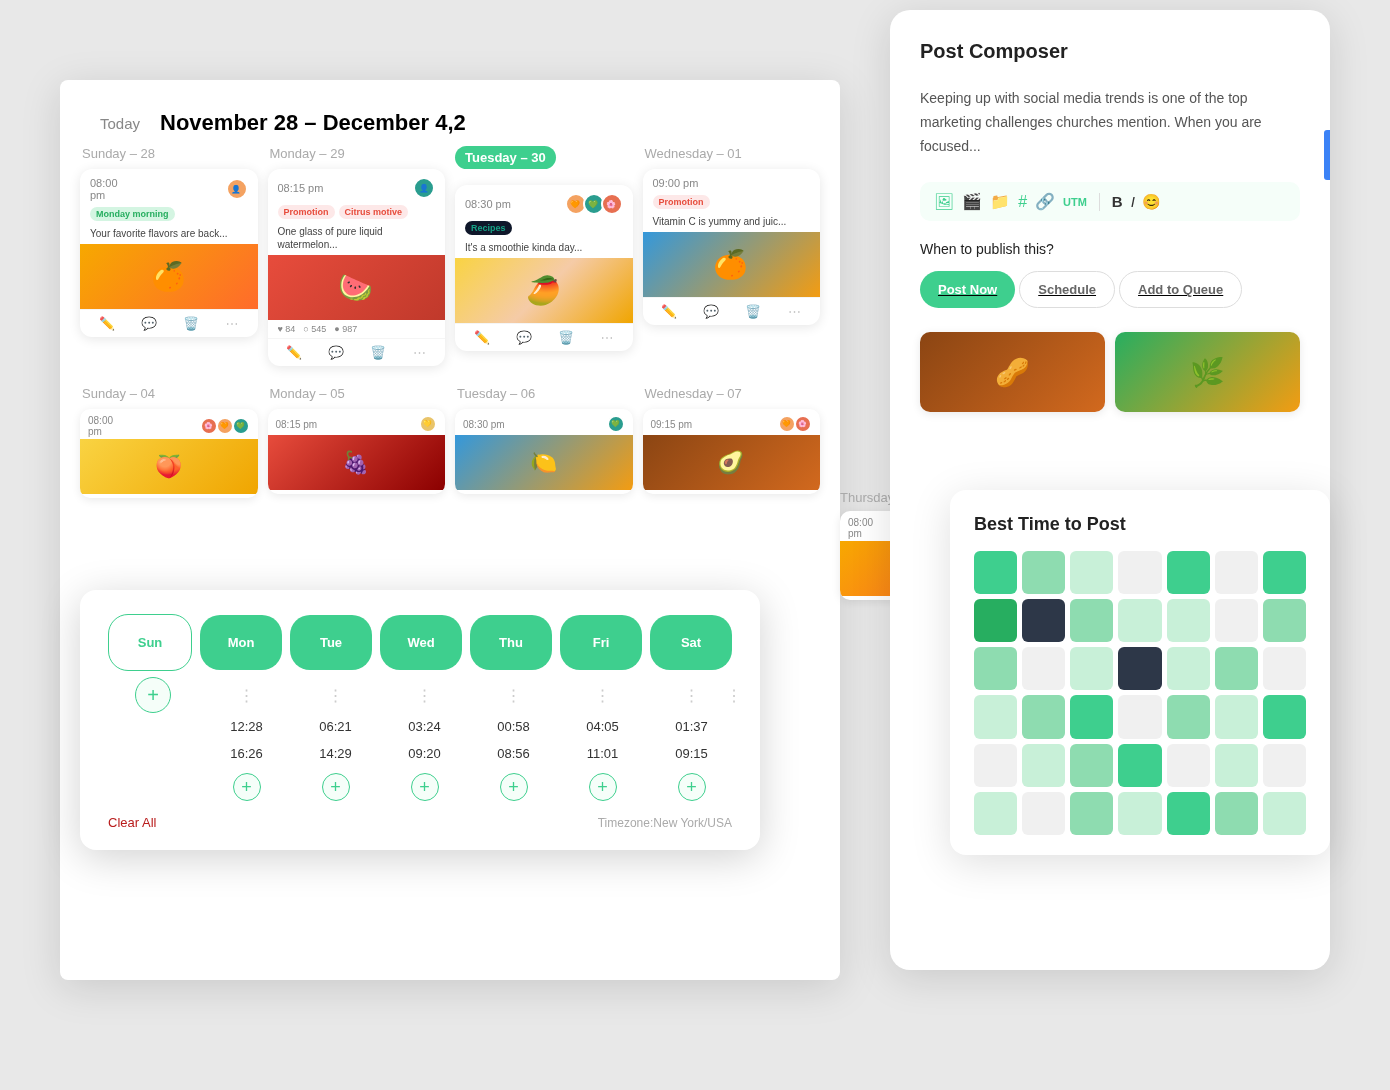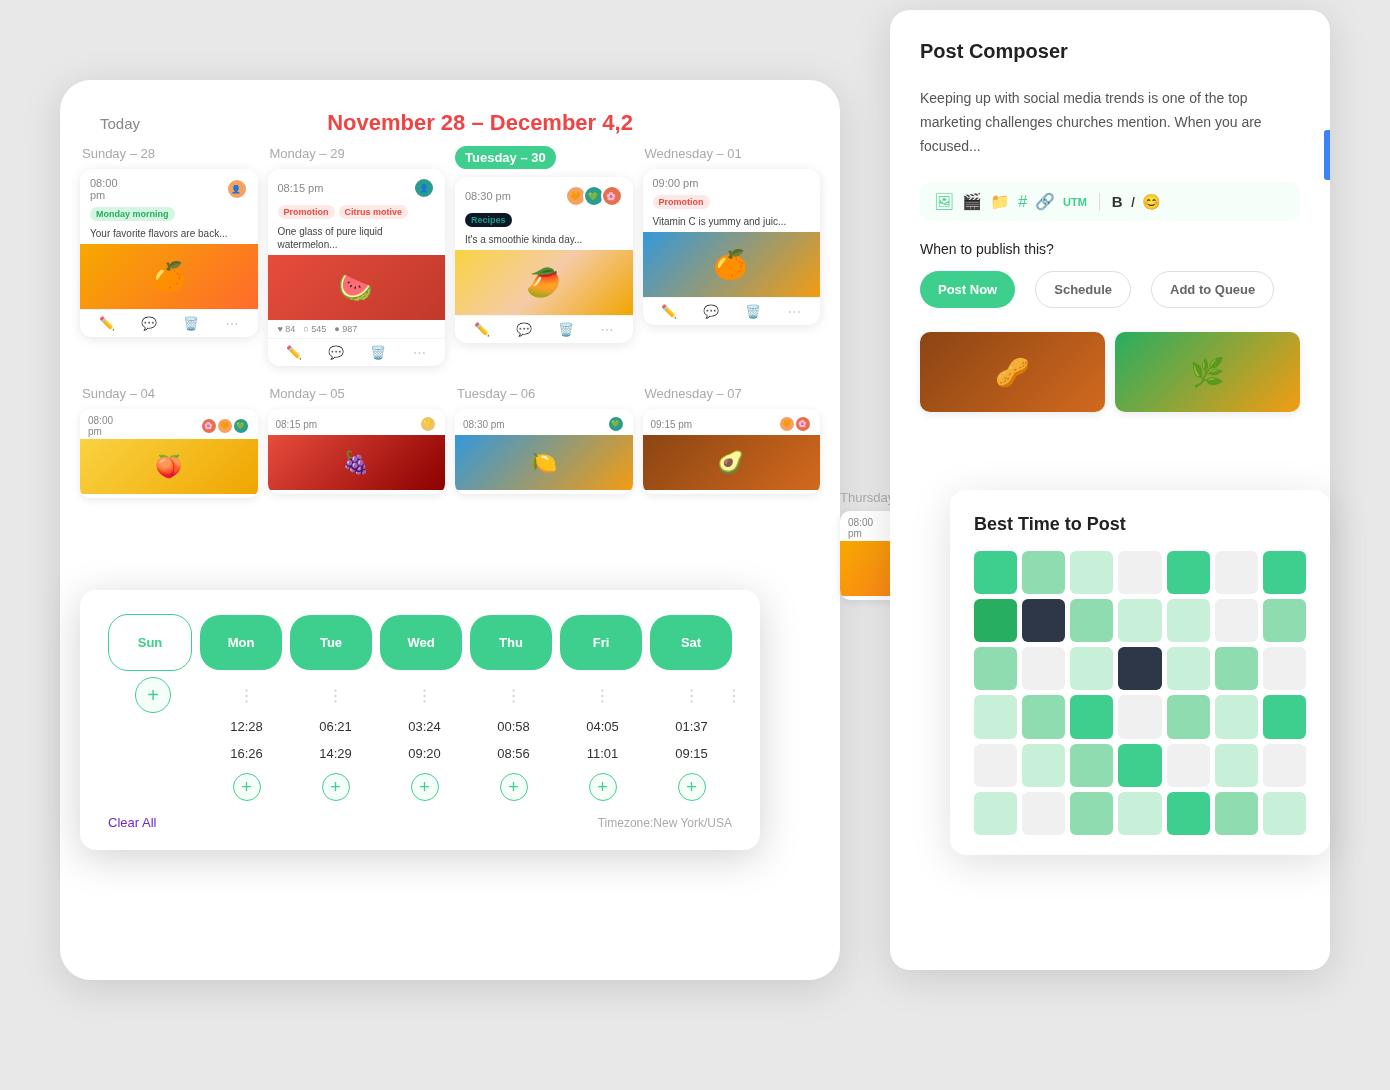--- a/index.html
+++ b/index.html
@@ -12,44 +12,43 @@
       position: relative;
     }
 
     .main-card {
       position: absolute;
       top: 80px;
       left: 60px;
       width: 780px;
       height: 900px;
       background: #fff;
-      border-radius: 31px;
+      border-radius: 8px;
       box-shadow: 0 8px 40px rgba(0,0,0,0.13);
       overflow: hidden;
     }
 
     .calendar-header {
       display: flex;
       align-items: center;
       padding: 30px 40px 10px 40px;
       gap: 20px;
     }
 
     .today-btn {
       font-size: 15px;
       color: #888;
       font-weight: 500;
     }
 
     .date-range {
       flex: 1;
-      text-align: center;
       font-size: 22px;
       font-weight: 700;
-      color: #ef4444;
+      color: #000000;
     }
 
     .week-row {
       display: flex;
       gap: 10px;
       margin-bottom: 20px;
       padding: 0 20px;
     }
 
     .day-col {
@@ -64,21 +63,21 @@
       padding-left: 2px;
     }
 
     .day-label.active {
       color: #fff;
       background: #3ecf8e;
       border-radius: 20px;
       padding: 4px 10px;
       font-weight: 600;
       display: inline-block;
-      margin-bottom: 8px;
+      margin-bottom: 16px;
     }
 
     .post-card {
       background: #fff;
       border-radius: 12px;
       box-shadow: 0 2px 12px rgba(0,0,0,0.10);
       overflow: hidden;
       font-size: 11px;
     }
 
@@ -216,21 +215,21 @@
       color: #ccc;
       font-size: 16px;
     }
 
     .queues-footer {
       display: flex;
       justify-content: space-between;
       align-items: center;
       margin-top: 10px;
     }
-    .clear-all { font-size: 13px; color: #6d28d9; cursor: pointer; }
+    .clear-all { font-size: 13px; color: #b91c1c; cursor: pointer; }
     .timezone { font-size: 12px; color: #aaa; }
 
     
     .composer-panel {
       position: absolute;
       top: 10px;
       right: 60px;
       width: 440px;
       height: 960px;
       background: #fff;
@@ -276,21 +275,22 @@
     .publish-section { margin-top: 10px; }
     .publish-label {
       font-size: 14px;
       color: #222;
       font-weight: 500;
       margin-bottom: 14px;
     }
 
     .publish-options {
       display: flex;
-      gap: 20px;
+      gap: 4px;
+      text-decoration: underline;
     }
     .publish-btn {
       padding: 10px 18px;
       border-radius: 20px;
       font-size: 13px;
       font-weight: 600;
       cursor: pointer;
     }
     .publish-btn-active { background: #3ecf8e; color: #fff; border: none; }
     .publish-btn-inactive { background: #fff; border: 1.5px solid #ddd; color: #666; }

